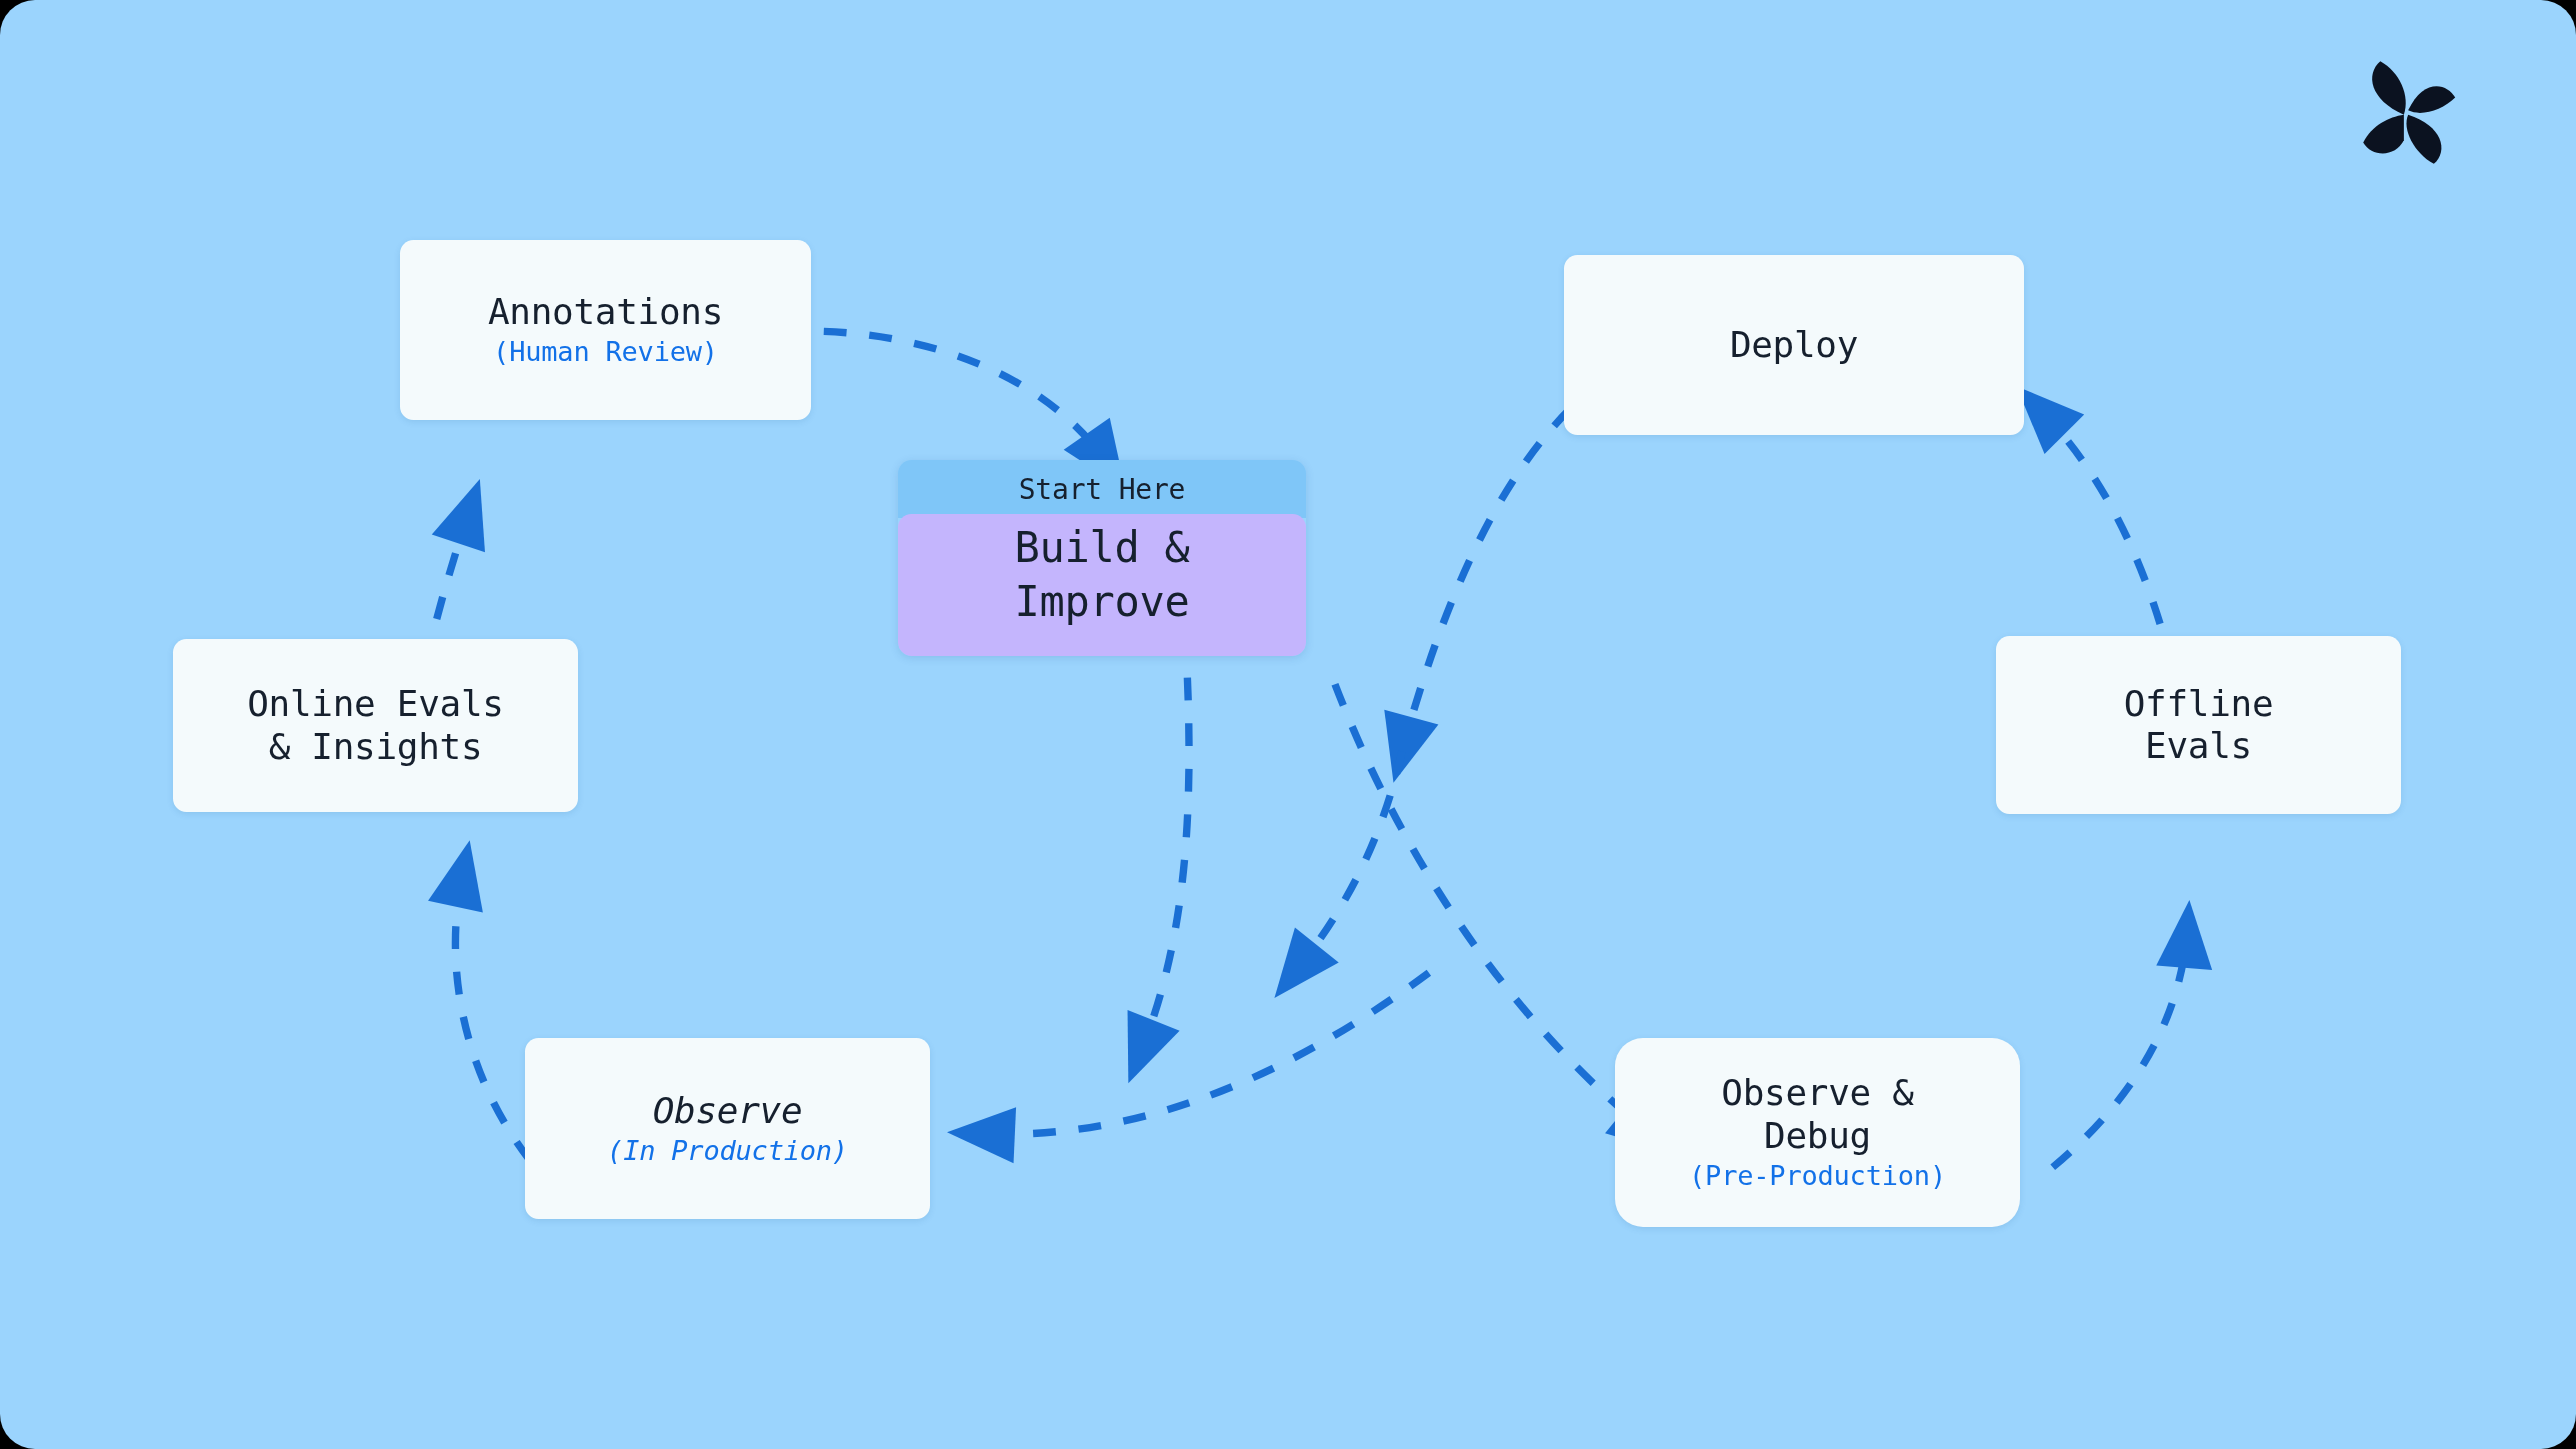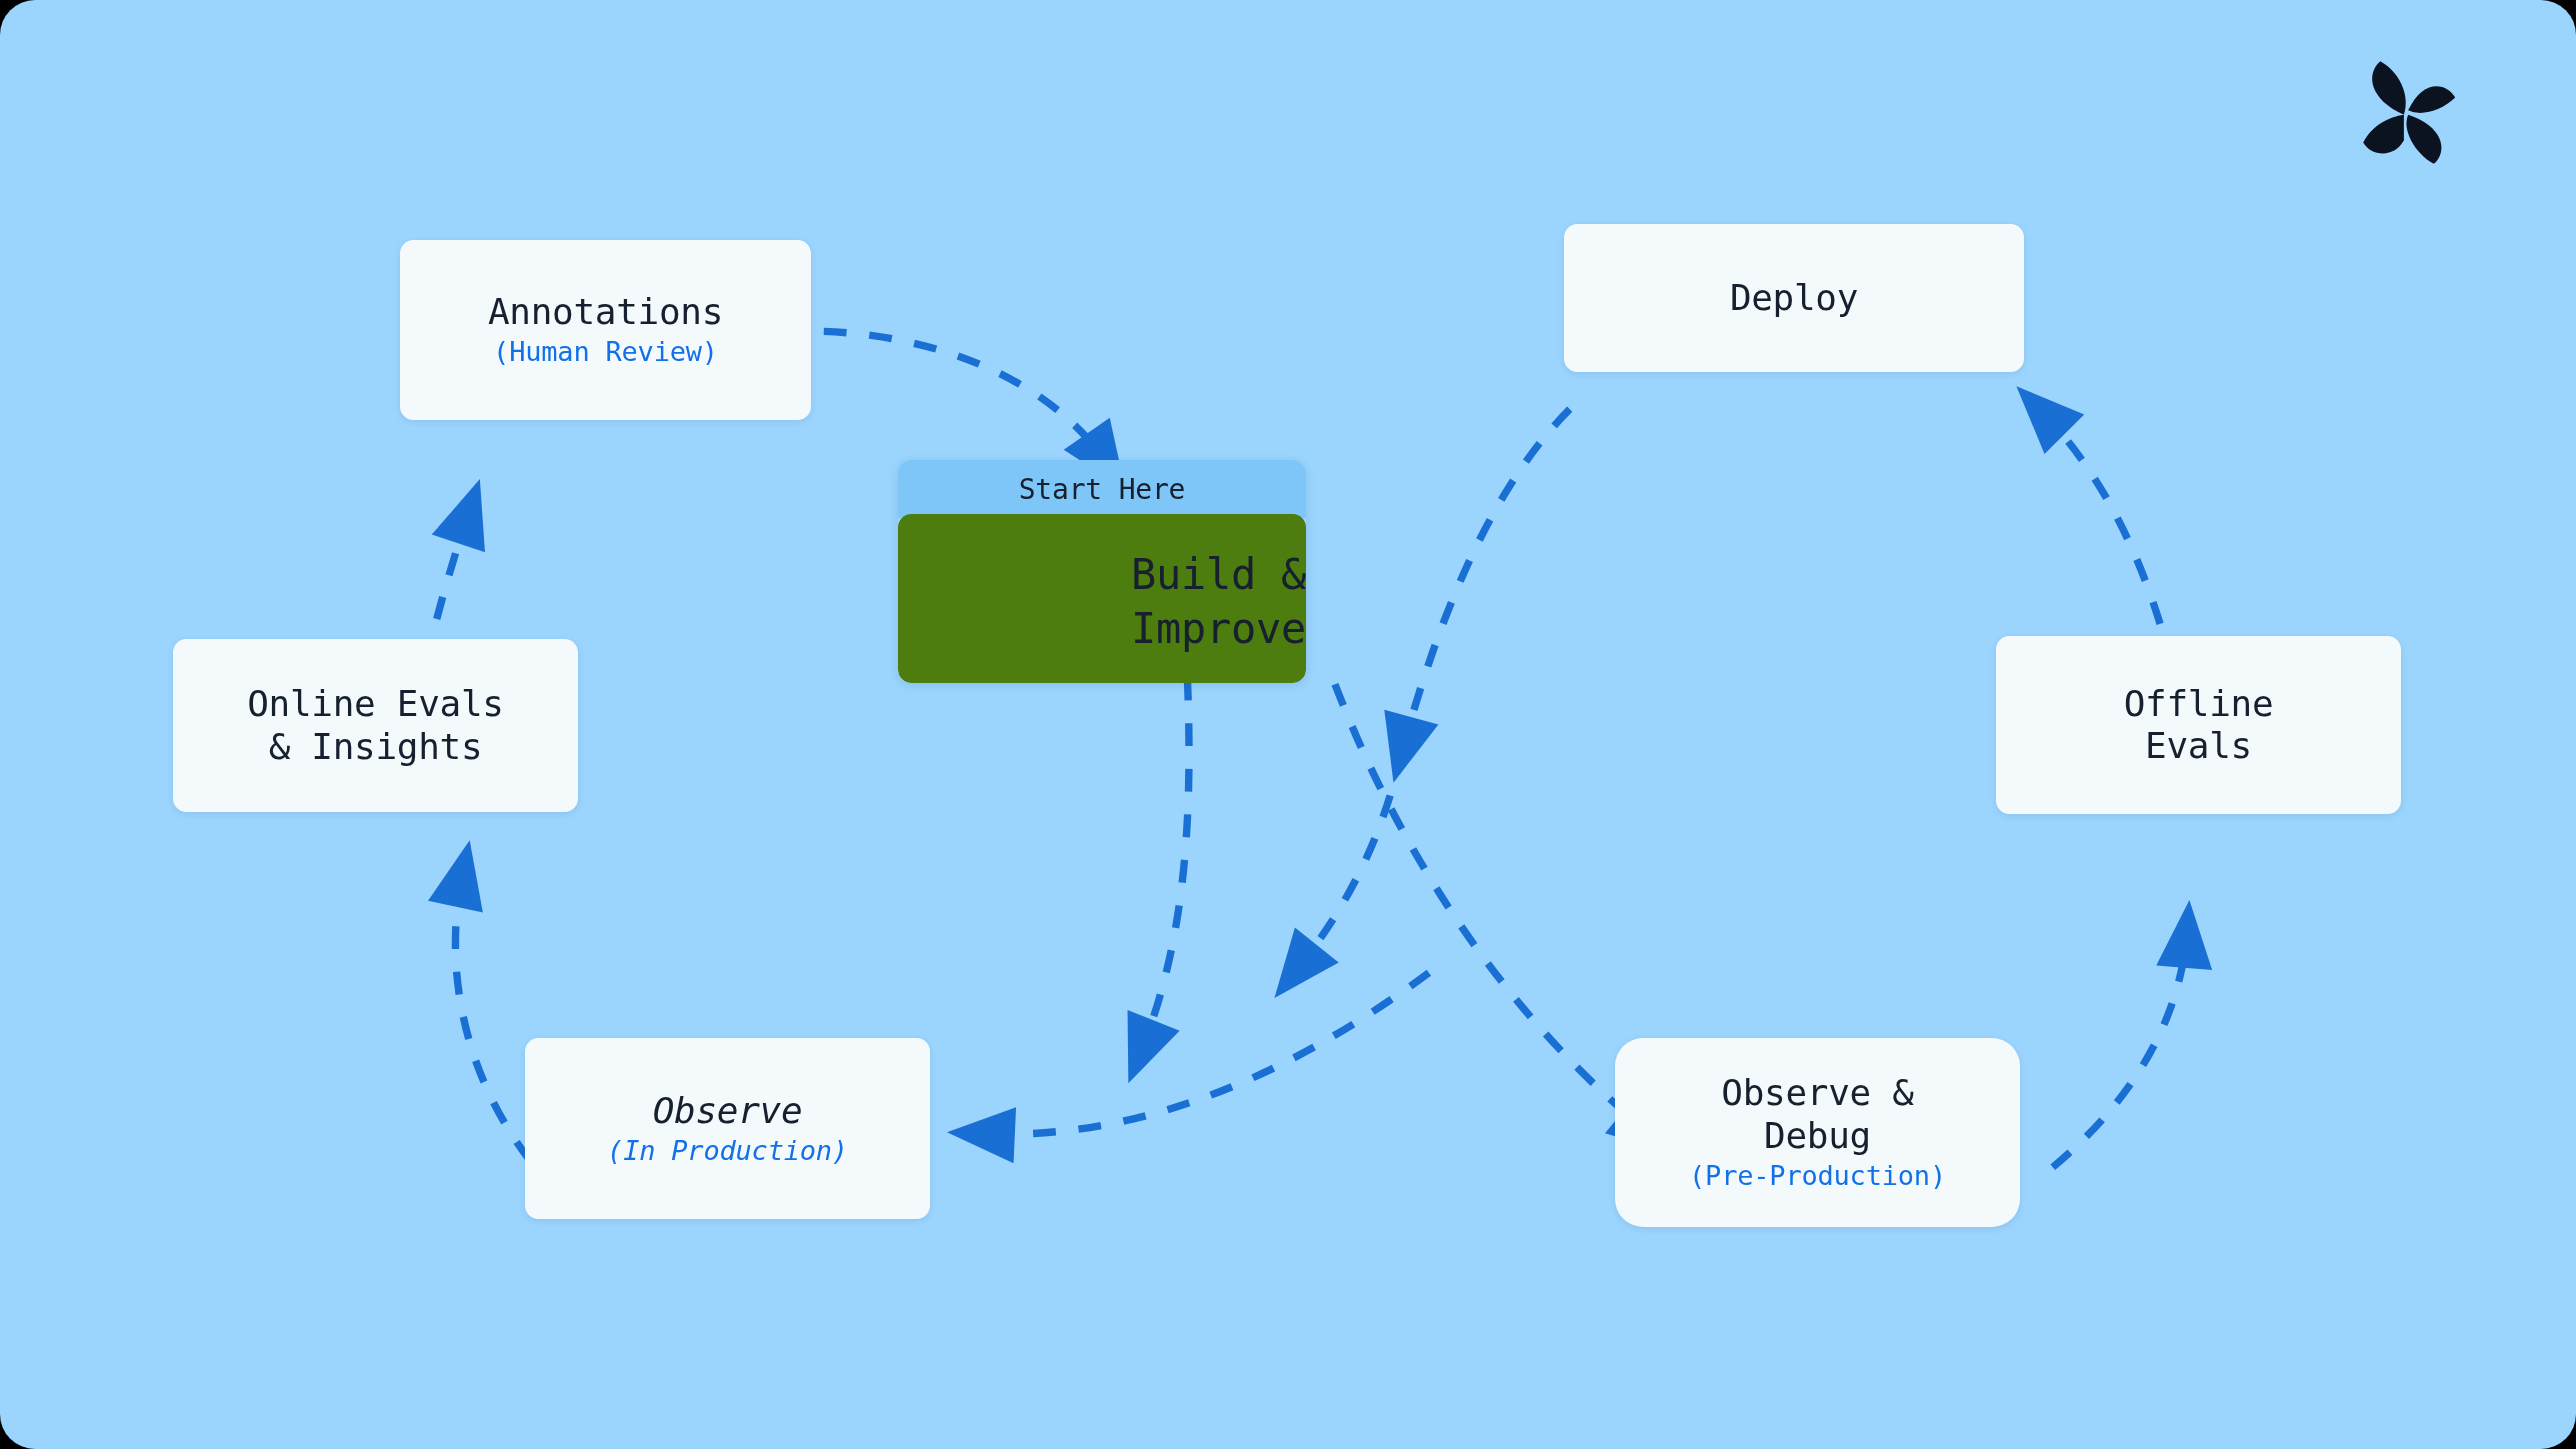--- a/index.html
+++ b/index.html
@@ -20,22 +20,22 @@
   .sub{color:#1271E8;font-size:27px;line-height:1.2;margin-top:2.7px;
        letter-spacing:-0.2px;font-weight:400;}
 
   
   #center-card{position:absolute;left:898px;top:460px;width:408px;
                display:flex;flex-direction:column;align-items:stretch;
                border-radius:13.4px;overflow:hidden;
                box-shadow:0 2px 8px rgba(30,90,150,.16);}
   #start-tab{background:#7FC6F8;color:#16202E;font-size:28px;
              text-align:center;padding:13.4px 0 12px;letter-spacing:-0.2px;}
-  #build-body{background:#4d7c0f;border-radius:13.4px;padding:34px 0 27px;
-              text-align:right;margin-top:-4px;}
+  #build-body{background:#c4b5fd;border-radius:13.4px;padding:7px 0 27px;
+              text-align:center;margin-top:-4px;}
   #build-body .title{font-size:42px;line-height:1.28;}
 
   #logo{position:absolute;right:111px;top:59px;width:118px;height:107px;}
 </style>
 </head>
 <body>
 
 <div id="canvas">
 
   <svg id="edges" viewBox="0 0 3840 2160" xmlns="http://www.w3.org/2000/svg">
@@ -68,21 +68,21 @@
   <div class="card" style="left:173px;top:639px;width:405px;height:173px;">
     <div class="title">Online Evals
 &amp; Insights</div>
   </div>
 
   <div class="card" style="left:525px;top:1038px;width:405px;height:181px;font-style:italic;">
     <div class="title">Observe</div>
     <div class="sub">(In Production)</div>
   </div>
 
-  <div class="card" style="left:1564px;top:224px;width:460px;height:148px;">
+  <div class="card" style="left:1564px;top:255px;width:460px;height:180px;">
     <div class="title">Deploy</div>
   </div>
 
   <div class="card" style="left:1996px;top:636px;width:405px;height:178px;">
     <div class="title">Offline
 Evals</div>
   </div>
 
   <div class="card" style="left:1615px;top:1038px;width:405px;height:189px;border-radius:28px;">
     <div class="title">Observe &amp;

